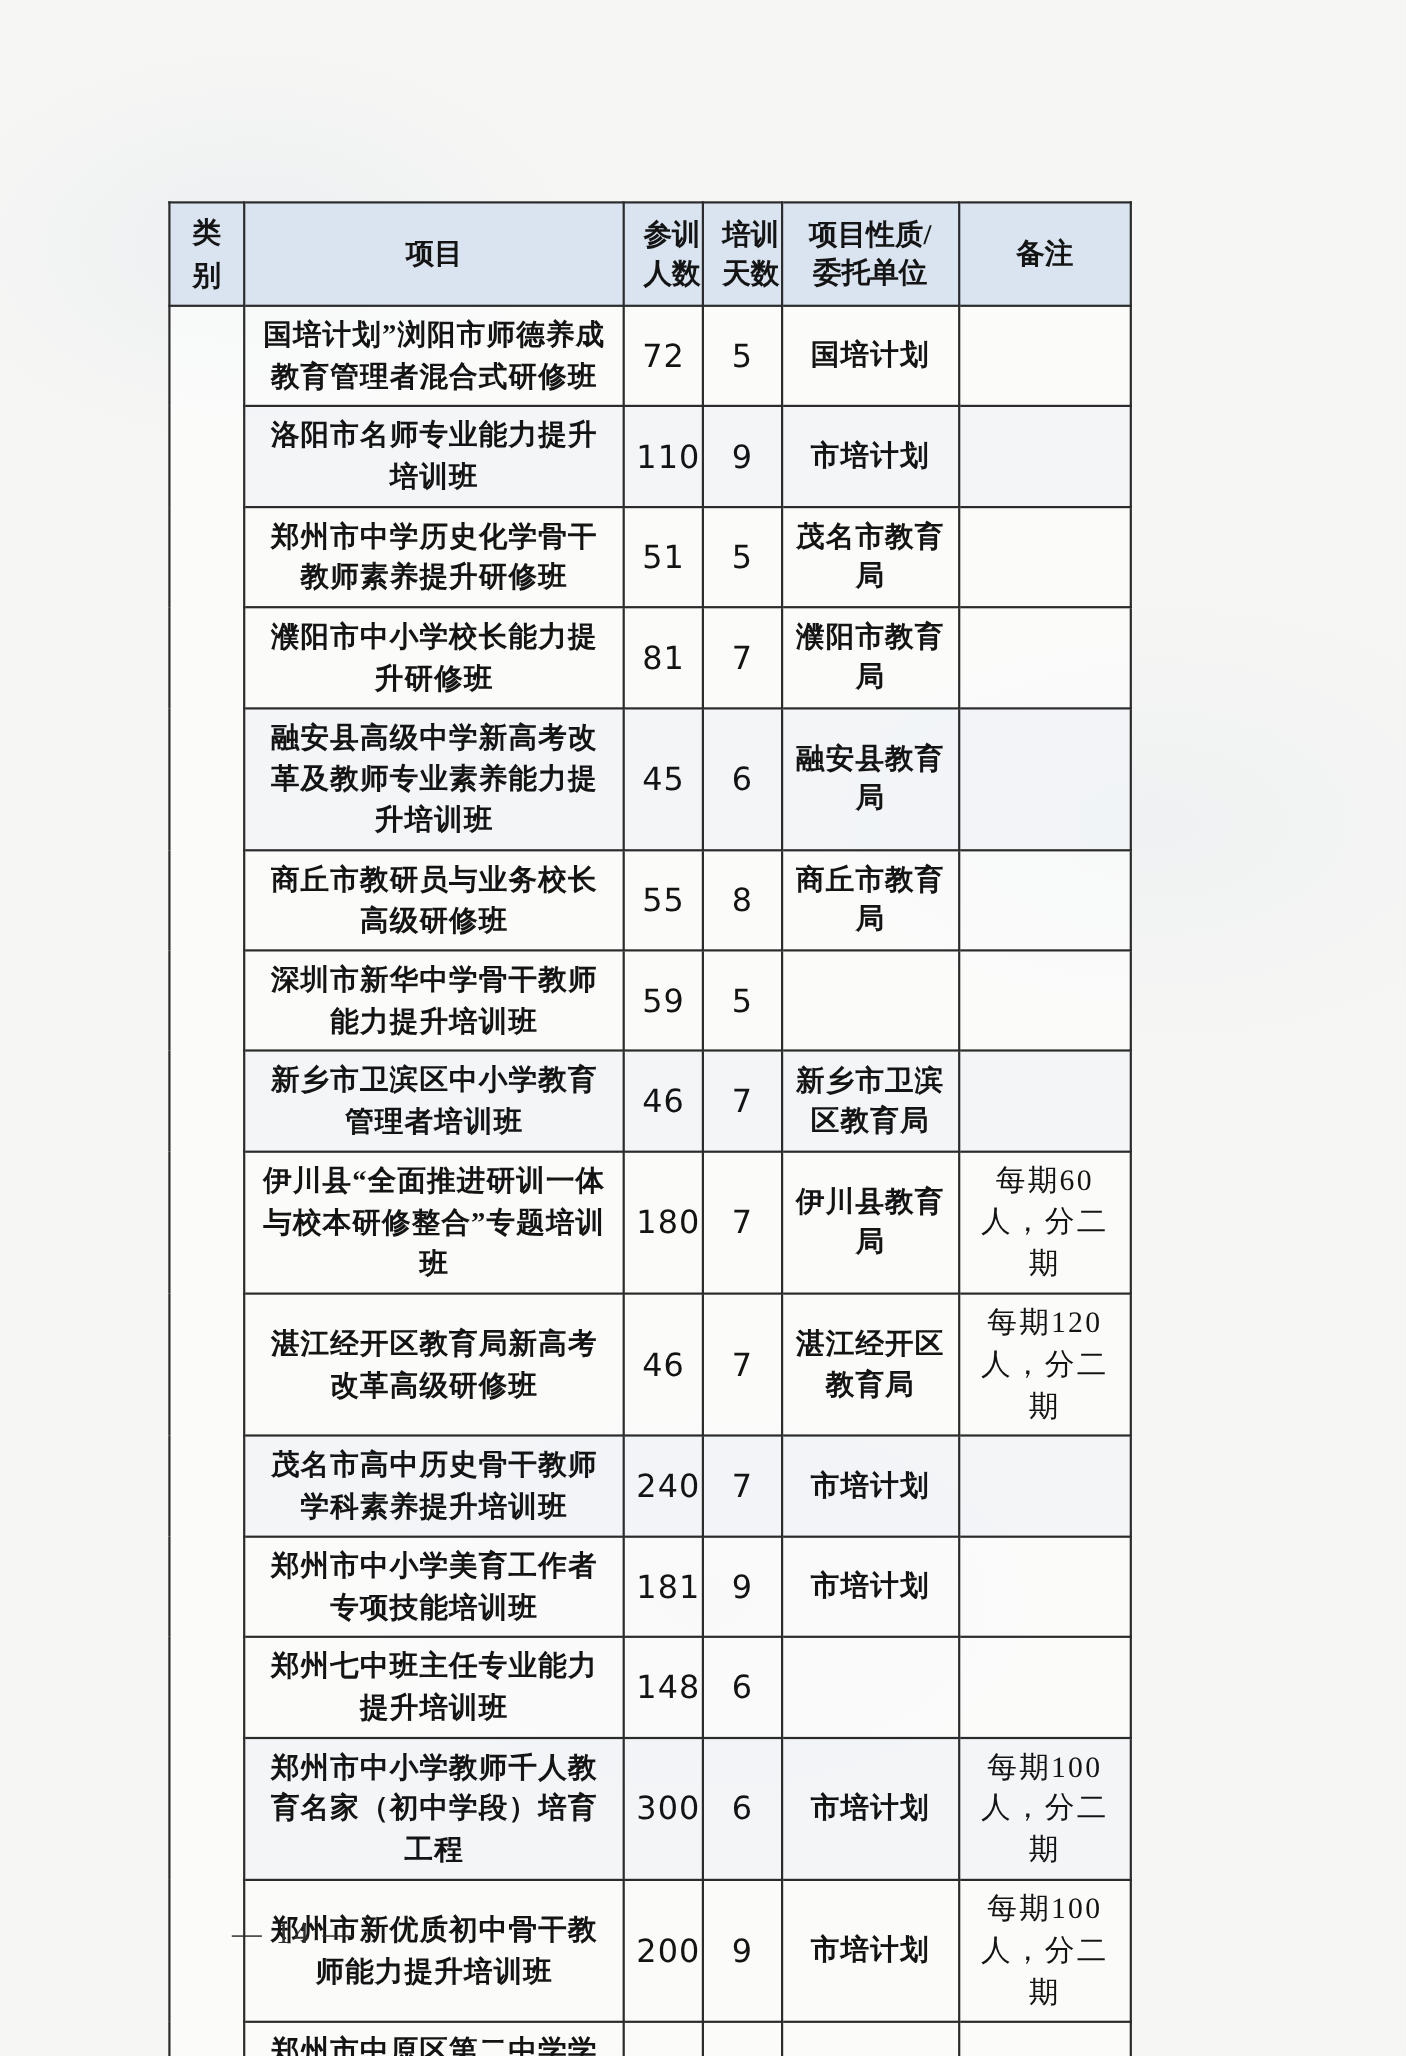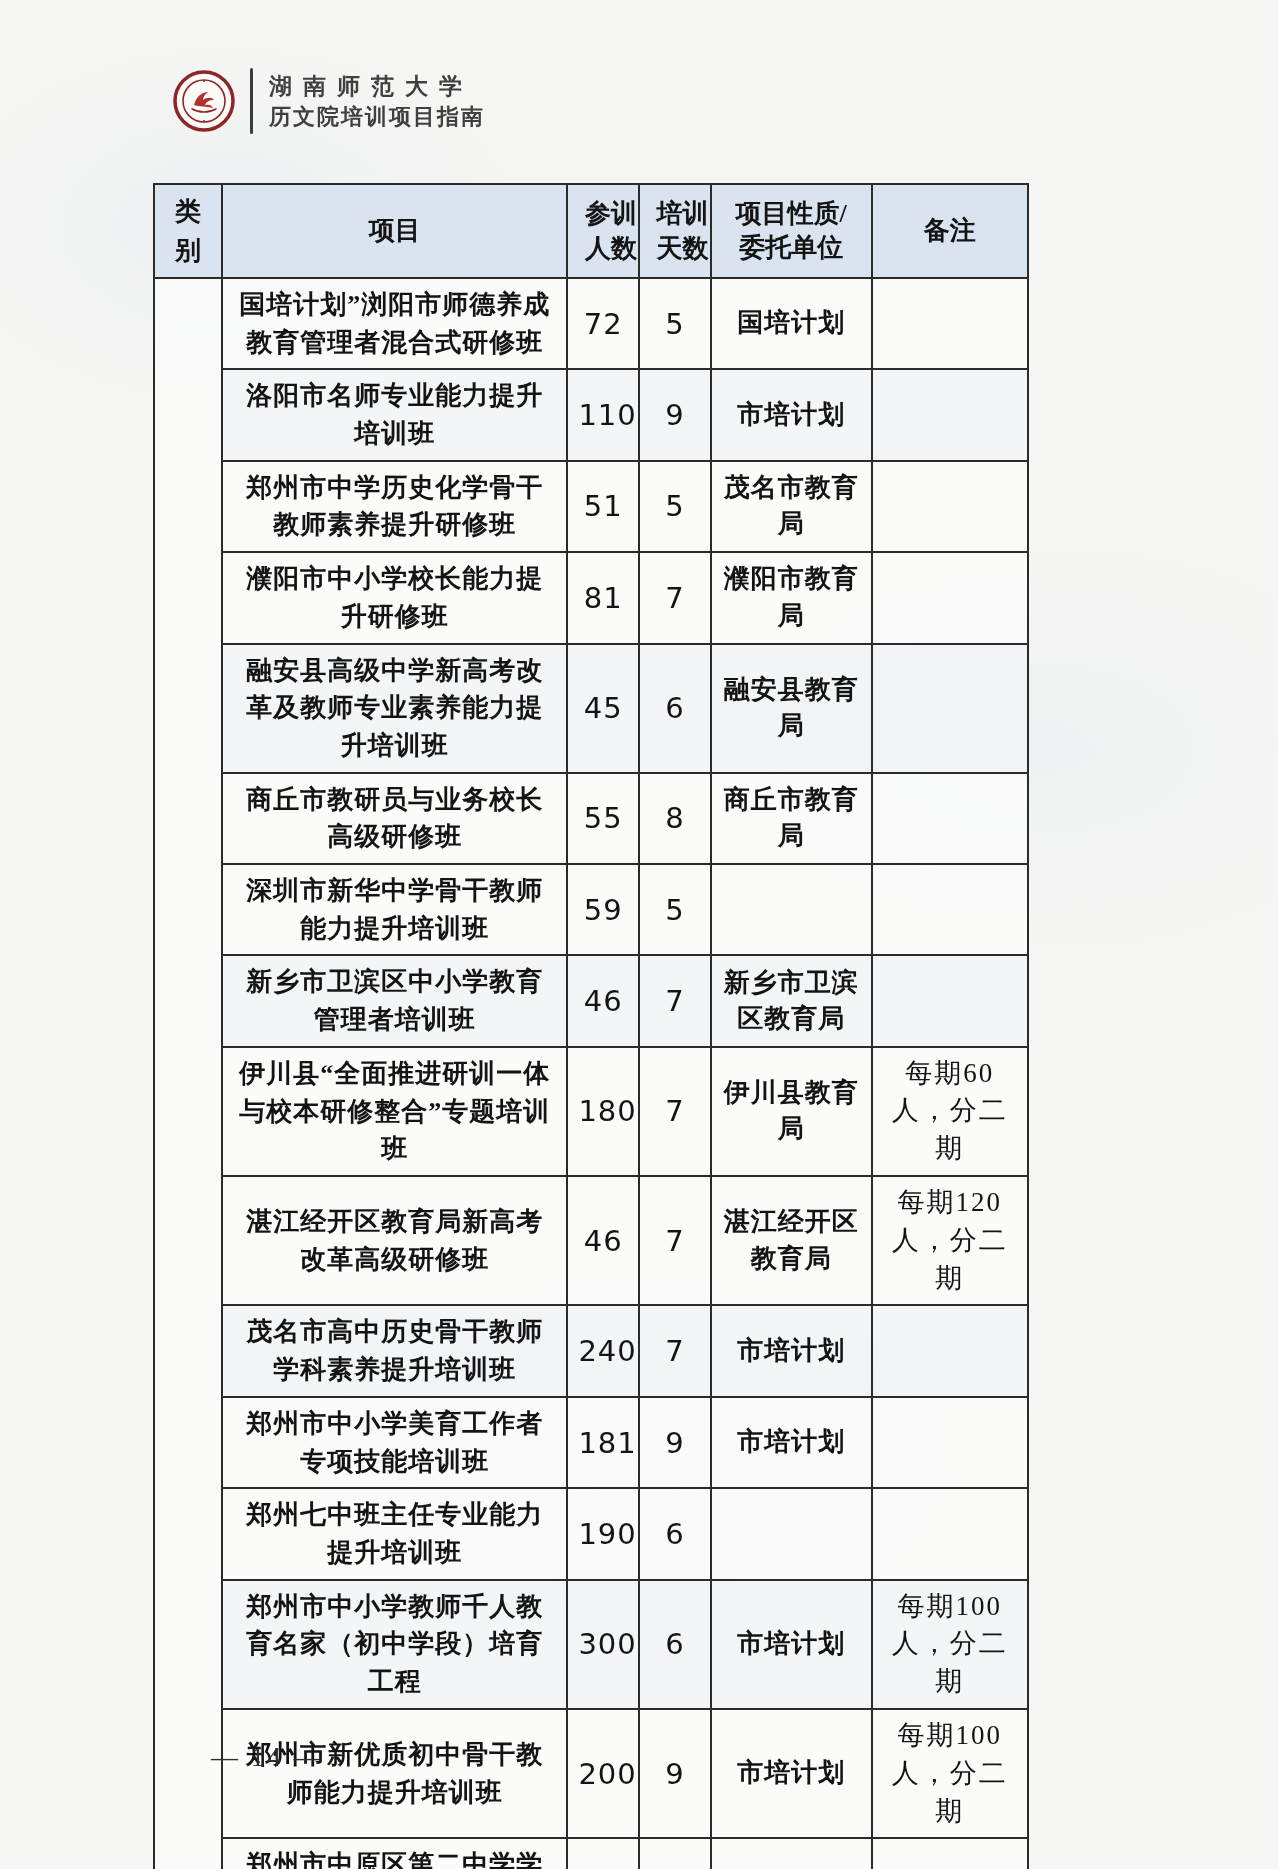--- a/index.html
+++ b/index.html
@@ -84,35 +84,20 @@
     position:absolute;left:211px;top:1742px;
     font-size:27px;color:#2e2e2e;letter-spacing:3px;
     font-family:"Liberation Serif","DejaVu Serif",serif;
   }
 </style>
 </head>
 <body>
 
 <div class="page">
 
-  <div class="doc-header">
-    <svg class="seal" viewBox="0 0 64 64" aria-hidden="true">
-      <circle cx="32" cy="32" r="29" fill="#fdfbf8" stroke="#8d2626" stroke-width="3.5"></circle>
-      <circle cx="32" cy="32" r="21" fill="none" stroke="#8d2626" stroke-width="1.6"></circle>
-      <path d="M22 36c2-8 8-13 14-13-3 2-5 5-5 8 4-3 9-3 11 0-5 0-8 2-9 5 3-1 7 0 8 3-6-2-14-1-19-3z" fill="#b03030"></path>
-      <path d="M20 40c7 4 17 4 24 0" fill="none" stroke="#8d2626" stroke-width="1.6" stroke-linecap="round"></path>
-      <circle cx="32" cy="12" r="1" fill="#8d2626"></circle>
-      <circle cx="32" cy="52" r="1" fill="#8d2626"></circle>
-    </svg>
-    <div class="header-divider"></div>
-    <div class="header-titles">
-      <div class="org-name">湖南师范大学</div>
-      <div class="doc-title">历文院培训项目指南</div>
-    </div>
-  </div>
 
   <table class="training-table">
     <colgroup>
       <col style="width:7.8%">
       <col style="width:39.5%">
       <col style="width:8.2%">
       <col style="width:8.2%">
       <col style="width:18.4%">
       <col style="width:17.9%">
     </colgroup>
@@ -207,21 +192,21 @@
         </tr>
         <tr>
           <td class="proj-cell">郑州市中小学美育工作者专项技能培训班</td>
           <td class="num-cell">181</td>
           <td class="num-cell">9</td>
           <td class="nature-cell">市培计划</td>
           <td class="remark-cell"></td>
         </tr>
         <tr>
           <td class="proj-cell">郑州七中班主任专业能力提升培训班</td>
-          <td class="num-cell">190</td>
+          <td class="num-cell">148</td>
           <td class="num-cell">6</td>
           <td class="nature-cell"></td>
           <td class="remark-cell"></td>
         </tr>
         <tr>
           <td class="proj-cell">郑州市中小学教师千人教育名家（初中学段）培育工程</td>
           <td class="num-cell">300</td>
           <td class="num-cell">6</td>
           <td class="nature-cell">市培计划</td>
           <td class="remark-cell">每期100人，分二期</td>

